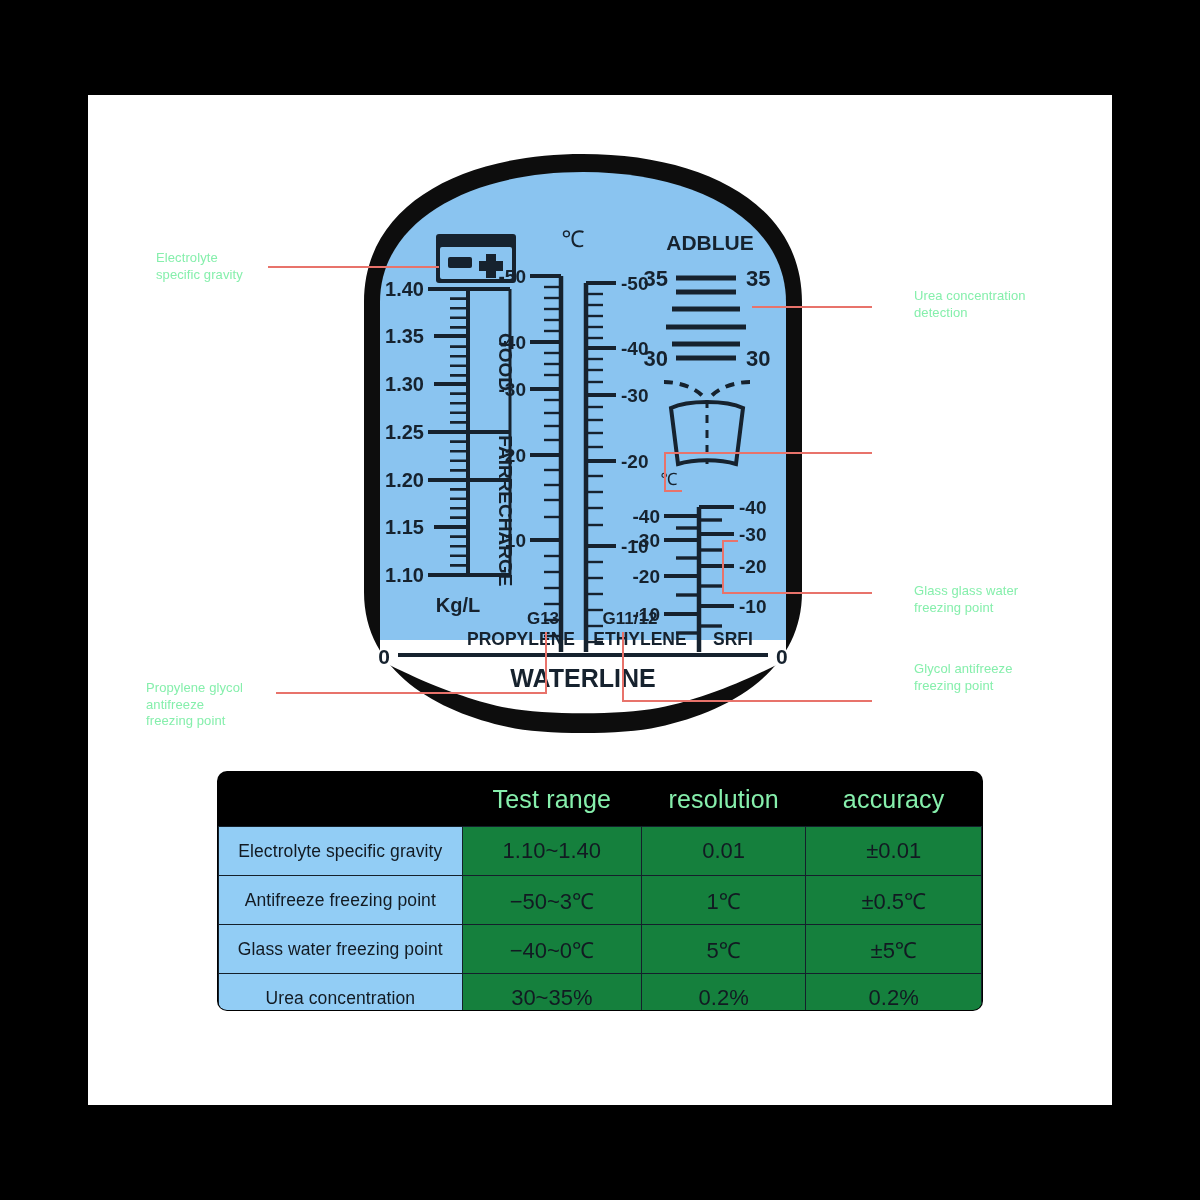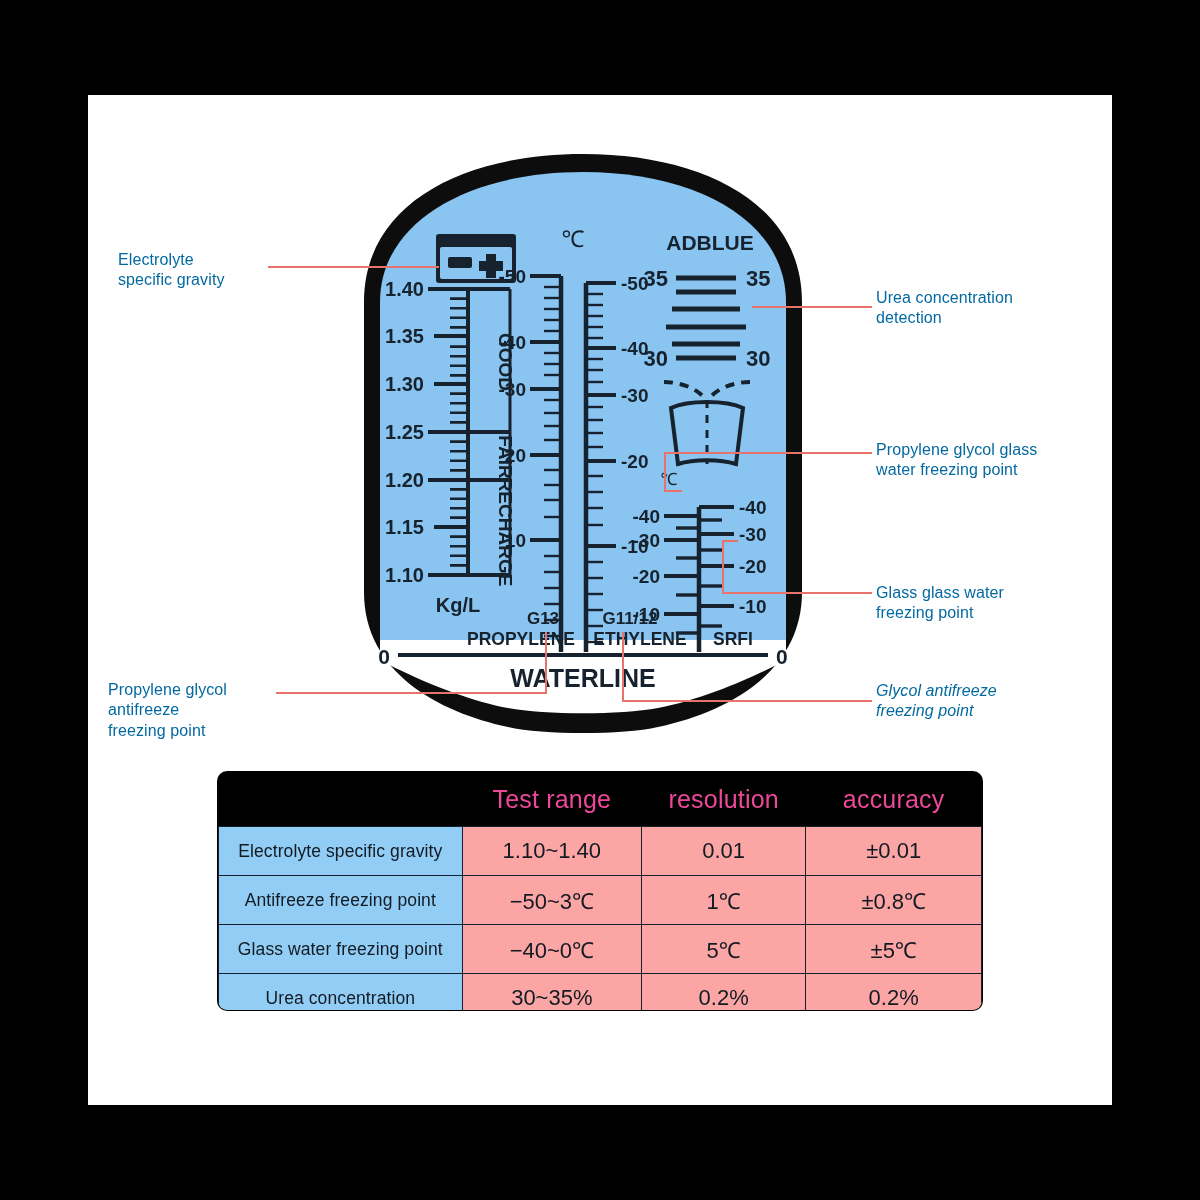--- a/index.html
+++ b/index.html
@@ -24,25 +24,26 @@
     position:absolute;
     left:358px; top:152px;
     width:450px; height:600px;
   }
   .svgroot{position:absolute;left:0;top:0;}
 
   
   .anno{
     position:absolute;
     font-family:"Liberation Sans", sans-serif;
-    font-size:16px;
-    color:#0369a1;
+    font-size:13px;
+    color:#86efac;
     line-height:1.28;
     letter-spacing:0.1px;
     white-space:pre-line;
+    margin-left:38px;
   }
   .anno.left{ text-align:left; }
   .anno.right{ text-align:left; }
   .anno.rightalign{ }
 
   
   .leader{ position:absolute; background:#e8736b; }
   .leader.h{ height:2px; }
   .leader.v{ width:2px; }
 
@@ -62,30 +63,30 @@
     table-layout:fixed;
   }
   table.spec th, table.spec td{
     border:1.5px solid #14202b;
     text-align:center;
     vertical-align:middle;
     font-family:"Liberation Sans", sans-serif;
   }
   table.spec thead th{
     background:#000000;
-    color:#ec4899;
+    color:#86efac;
     border:none;
     font-size:25px;
     font-weight:400;
     height:52px;
     letter-spacing:0.2px;
   }
   table.spec thead th.blank{ background:#000; }
   table.spec tbody td{
-    background:#fca5a5;
+    background:#15803d;
     color:#121a22;
     font-size:22px;
     height:46px;
   }
   table.spec tbody td.rowhead{
     background:#92cdf5;
     font-size:17.5px;
     text-align:center;
     letter-spacing:0.1px;
   }
@@ -368,27 +369,25 @@
 
   <div class="leader h" style="left:276px; top:692px; width:270px;"></div>
   <div class="leader v" style="left:545px; top:632px; height:62px;"></div>
 
   <div class="anno left" style="left:118px; top:250px; width:160px; text-align:left;">Electrolyte
 specific gravity</div>
 
   <div class="anno right" style="left:876px; top:288px; width:230px;">Urea concentration
 detection</div>
 
-  <div class="anno right" style="left:876px; top:440px; width:240px;">Propylene glycol glass
-water freezing point</div>
 
   <div class="anno right" style="left:876px; top:583px; width:215px;">Glass glass water
 freezing point</div>
 
-  <div class="anno right" style="left:876px; top:681px; width:215px;font-style:italic;">Glycol antifreeze
+  <div class="anno right" style="left:876px; top:661px; width:215px;">Glycol antifreeze
 freezing point</div>
 
   <div class="anno rightalign" style="left:108px; top:680px; width:165px;">Propylene glycol
 antifreeze
 freezing point</div>
 
   <div class="spec-table">
     <table class="spec">
       <thead>
         <tr>
@@ -402,21 +401,21 @@
         <tr>
           <td class="rowhead">Electrolyte specific gravity</td>
           <td>1.10~1.40</td>
           <td>0.01</td>
           <td>±0.01</td>
         </tr>
         <tr>
           <td class="rowhead">Antifreeze freezing point</td>
           <td>−50~3℃</td>
           <td>1℃</td>
-          <td>±0.8℃</td>
+          <td>±0.5℃</td>
         </tr>
         <tr>
           <td class="rowhead">Glass water freezing point</td>
           <td>−40~0℃</td>
           <td>5℃</td>
           <td>±5℃</td>
         </tr>
         <tr>
           <td class="rowhead">Urea concentration</td>
           <td>30~35%</td>

